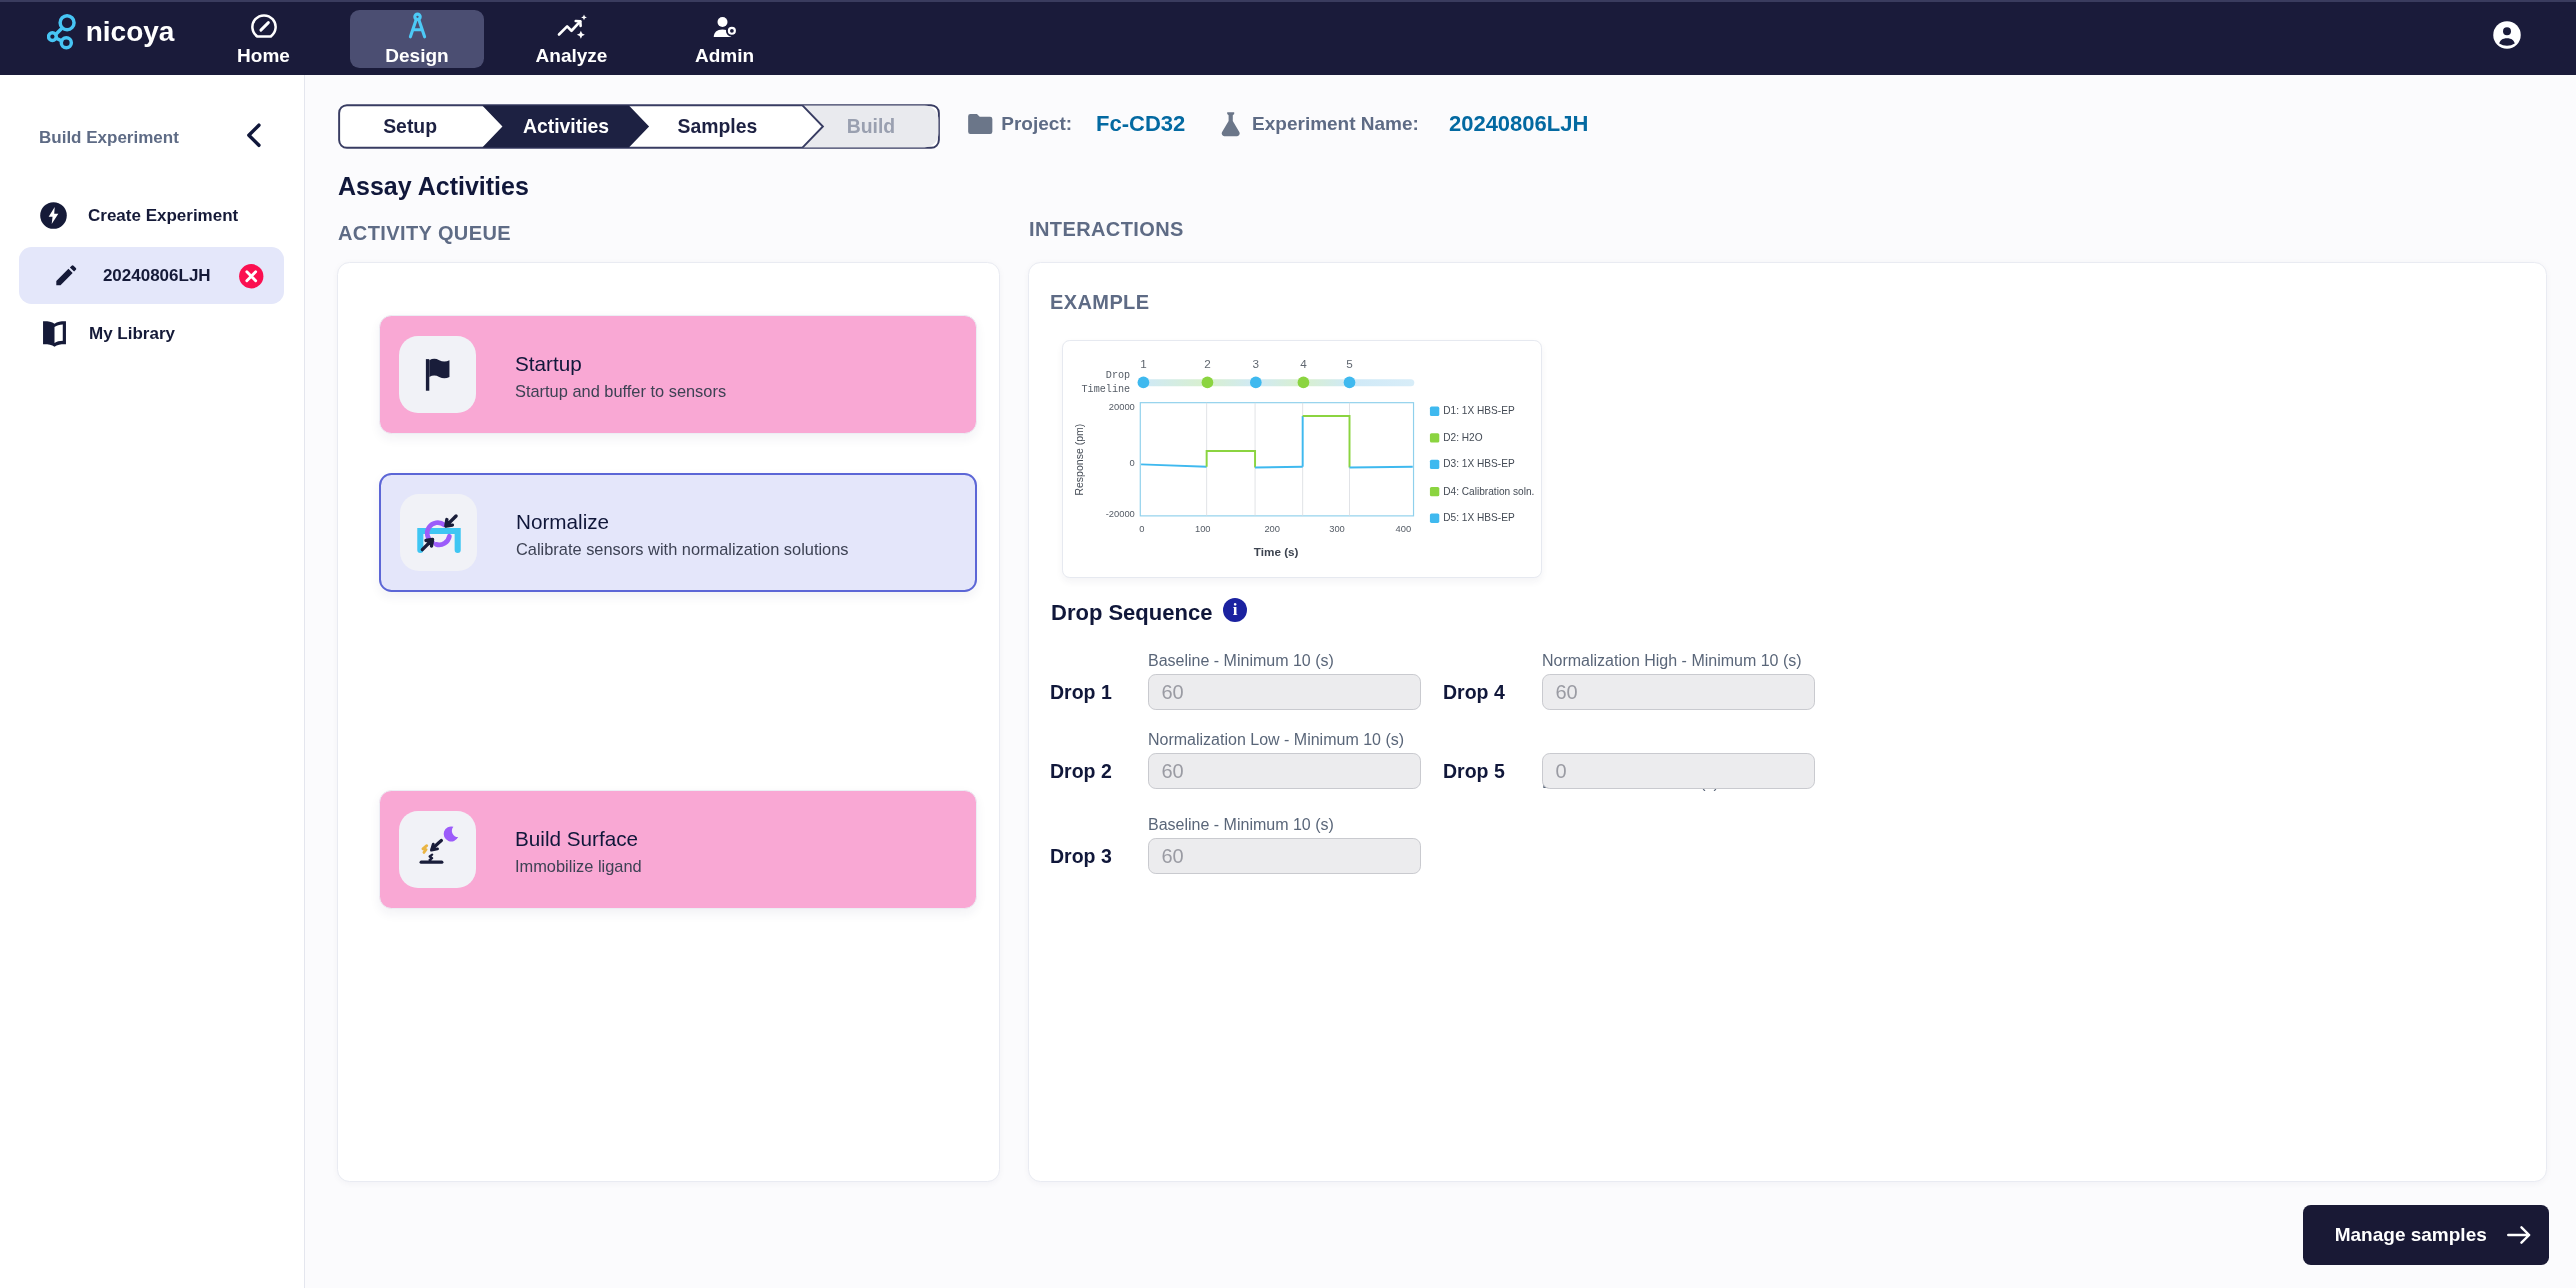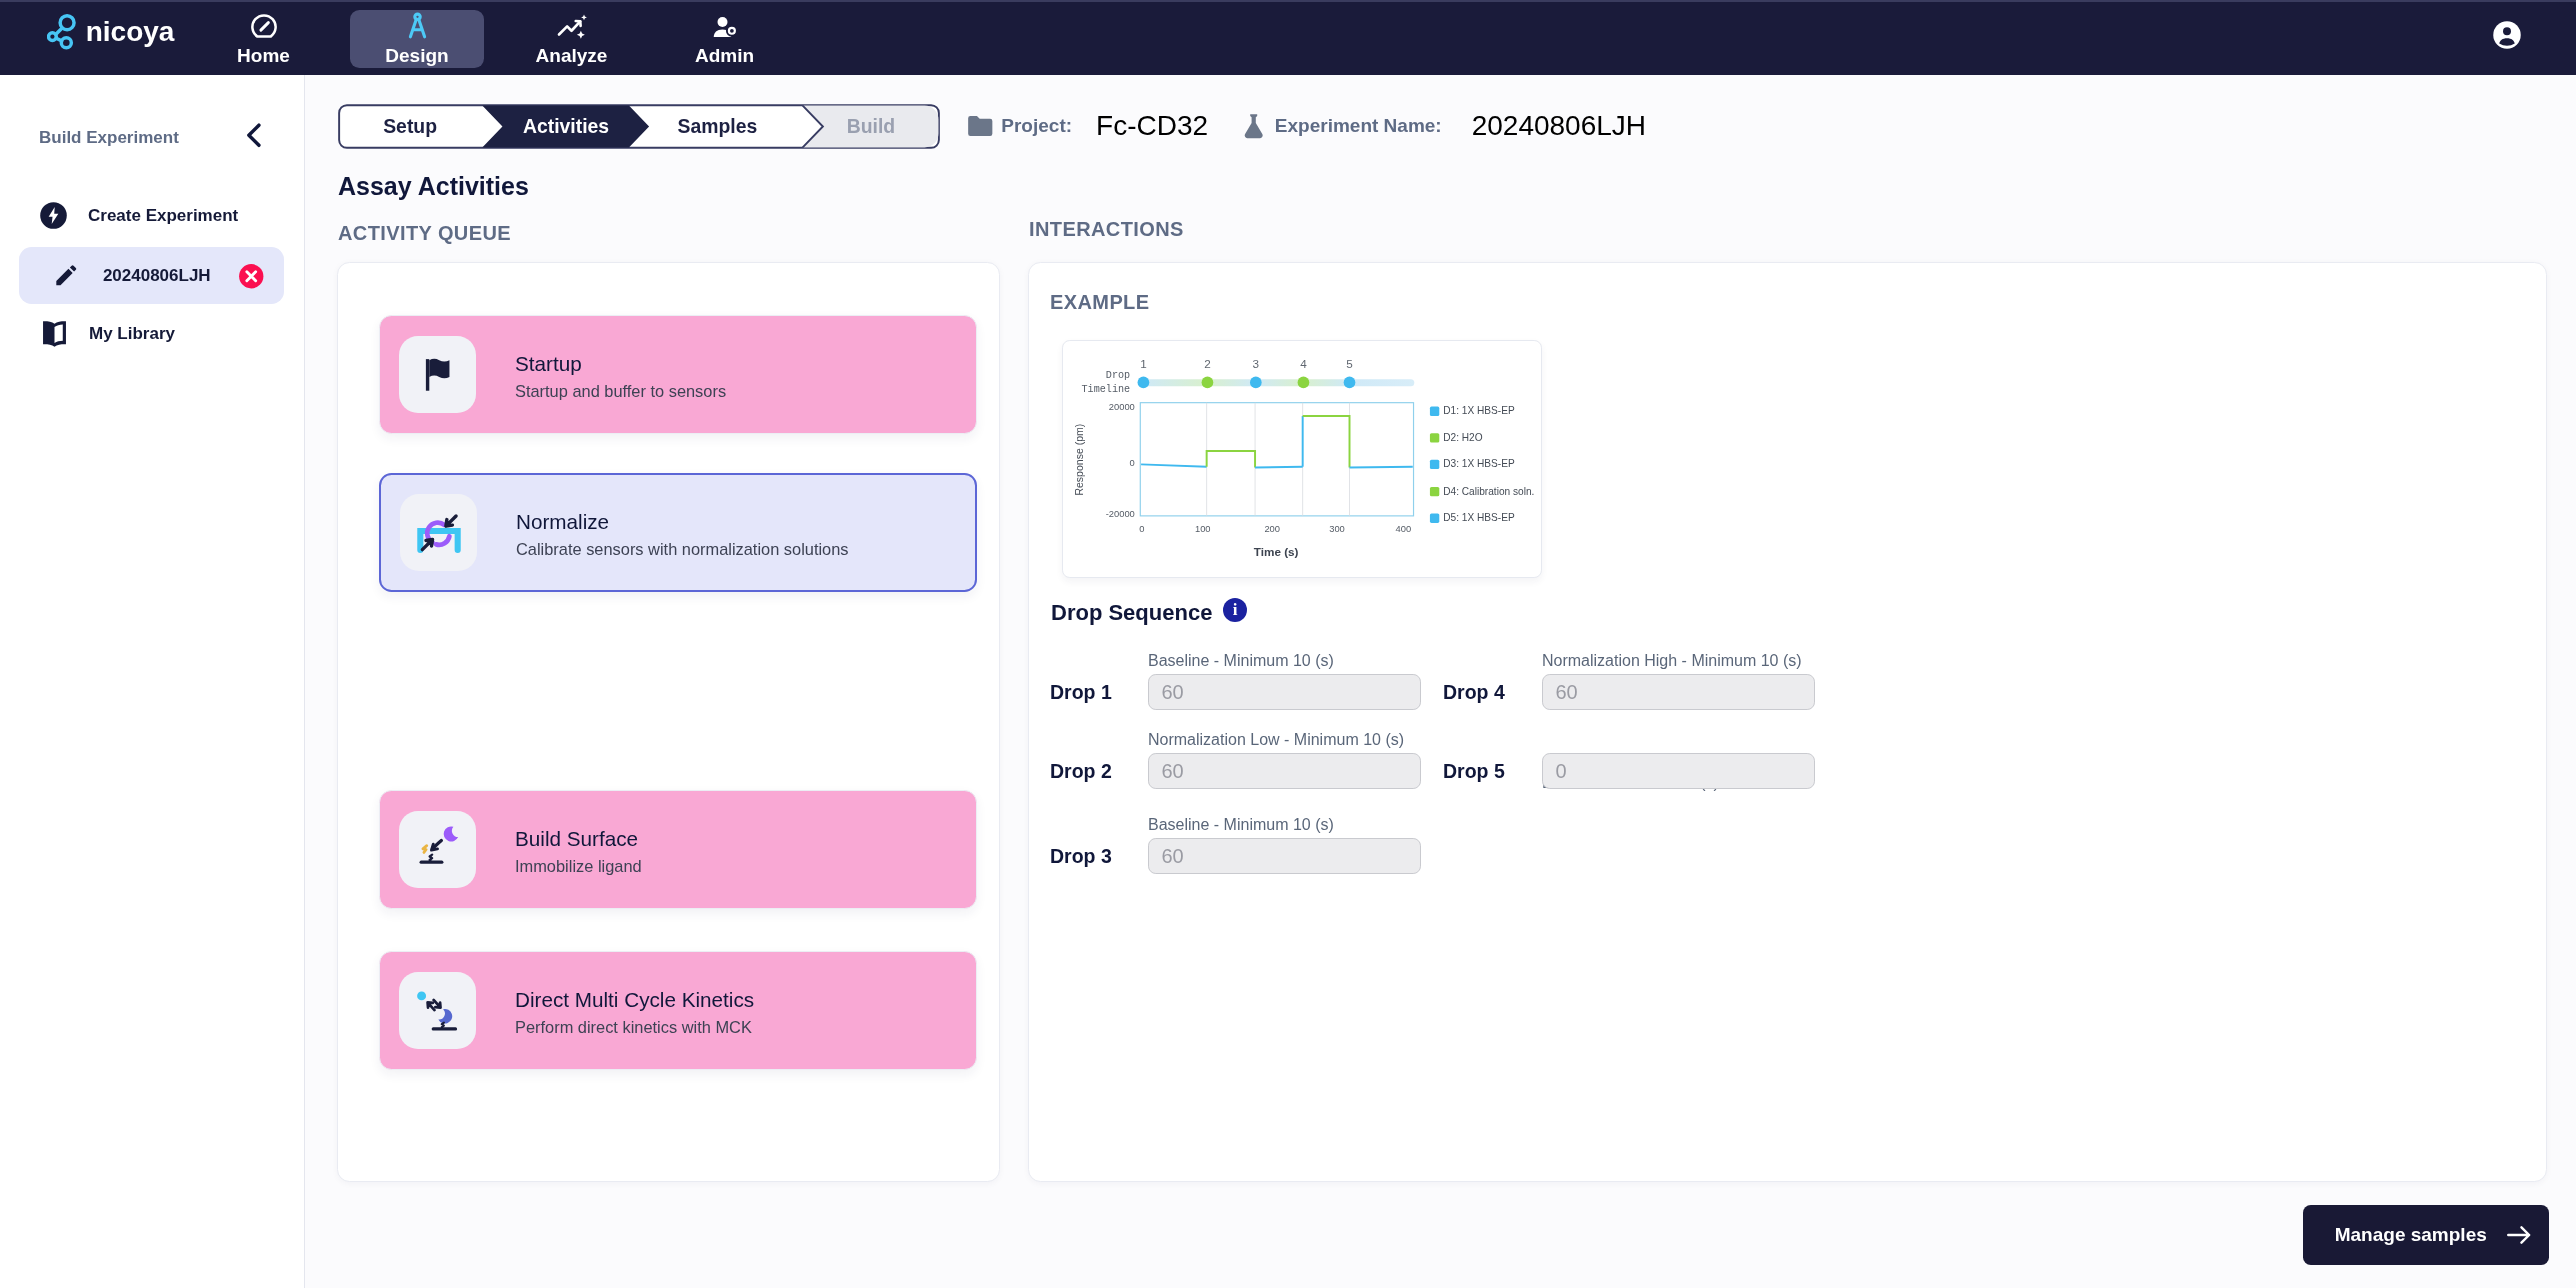--- a/index.html
+++ b/index.html
@@ -24,21 +24,21 @@
 #sb-create .txt { font-size:17px; font-weight:bold; color:#151a38; margin-left:20px; }
 #sb-selected { left:19px; top:172px; width:265px; height:57px; background:#e4e7fa; border-radius:12.5px; padding-left:34px; }
 #sb-selected .txt { font-size:17px; font-weight:bold; color:#151a38; margin-left:23.4px; }
 #sb-library { left:39px; top:245px; }
 #sb-library .txt { font-size:17px; font-weight:bold; color:#151a38; margin-left:19px; }
 
 
 #stepper { position:absolute; left:336px; top:104px; }
 #proj-row { position:absolute; left:967px; top:110px; display:flex; align-items:center; }
 #proj-row .lab { font-size:19px; font-weight:bold; color:#5e6b85; }
-#proj-row .val { font-size:28px; font-weight:normal; color:#000000; }
+#proj-row .val { font-size:22px; font-weight:bold; color:#0369a1; }
 
 
 #assay-title { position:absolute; left:338px; top:172px; font-size:25px; font-weight:bold; color:#10173a; }
 #aq-label { position:absolute; left:338px; top:222px; font-size:20px; font-weight:bold; color:#5e6b85; letter-spacing:0.4px; }
 #int-label { position:absolute; left:1029px; top:218px; font-size:20px; font-weight:bold; color:#5e6b85; letter-spacing:0.4px; }
 
 
 #queue-panel { position:absolute; left:337px; top:262px; width:663px; height:920px; background:#fff; border:1.6px solid #e9ebf2; border-radius:12.5px; box-shadow:0 1.6px 6.2px rgba(30,35,80,0.04); }
 #int-panel { position:absolute; left:1028px; top:262px; width:1519px; height:920px; background:#fff; border:1.6px solid #e9ebf2; border-radius:12.5px; box-shadow:0 1.6px 6.2px rgba(30,35,80,0.04); }
 
@@ -216,36 +216,20 @@
           <path d="M36.5 21.5 C33 24.5 29 28 26 31.5" fill="none" stroke="#191d3a" stroke-width="3.8" stroke-linecap="round"></path>
           <path d="M25 32.7 l7 -1.4 M25 32.7 l2.1 -6.9" fill="none" stroke="#191d3a" stroke-width="3.4" stroke-linecap="round"></path>
           <path d="M19.5 27.5 l-4.5 3.8 3.8 0.7 -2.6 3.4" fill="none" stroke="#eab543" stroke-width="3.2" stroke-linecap="round" stroke-linejoin="round"></path>
           <path d="M25.8 38 l-3 2.1 3 2 -3 2.1 1.6 2" fill="none" stroke="#191d3a" stroke-width="2.6" stroke-linecap="round" stroke-linejoin="round"></path>
           <path d="M13 46.8 h24" stroke="#191d3a" stroke-width="3.8" stroke-linecap="round"></path>
         </svg>
       </div>
       <div class="tx">
         <div class="tt">Build Surface</div>
         <div class="st">Immobilize ligand</div>
-      </div>
-    </div>
-    <div class="card" id="card5">
-      <div class="isq">
-        <svg width="55" height="55" viewBox="0 0 64 64">
-          <circle cx="13.5" cy="15" r="5.2" fill="#3fc6f3"></circle>
-          <path d="M28.5 31.5 L21.2 23.5 M20.5 22.6 l6 0.5 M20.5 22.6 l0.5 6" fill="none" stroke="#191d3a" stroke-width="3.2" stroke-linecap="round"></path>
-          <path d="M27.5 19.8 L34.8 27.8 M35.5 28.7 l-6 -0.5 M35.5 28.7 l-0.5 -6" fill="none" stroke="#191d3a" stroke-width="3.2" stroke-linecap="round"></path>
-          <path d="M38.5 30.5 A8.5 8.5 0 1 1 33 42.5 A7 7 0 0 0 38.5 30.5 z" fill="#5668cf"></path>
-          <path d="M39.5 46 l-2.6 1.8 2.6 1.7 -2.6 1.8 1.4 1.7" fill="none" stroke="#191d3a" stroke-width="2.4" stroke-linecap="round" stroke-linejoin="round"></path>
-          <path d="M27 53.4 h26" stroke="#191d3a" stroke-width="3.6" stroke-linecap="round"></path>
-        </svg>
-      </div>
-      <div class="tx">
-        <div class="tt">Direct Multi Cycle Kinetics</div>
-        <div class="st">Perform direct kinetics with MCK</div>
       </div>
     </div>
   </div>
 
   <div id="int-panel"></div>
   <div id="example-label">EXAMPLE</div>
   <div id="chart-card">
     <svg width="477" height="235" viewBox="0 0 611 301">
 
       <text x="86" y="48" font-size="13" fill="#555c66" text-anchor="end" font-family="Liberation Mono,monospace">Drop</text>

